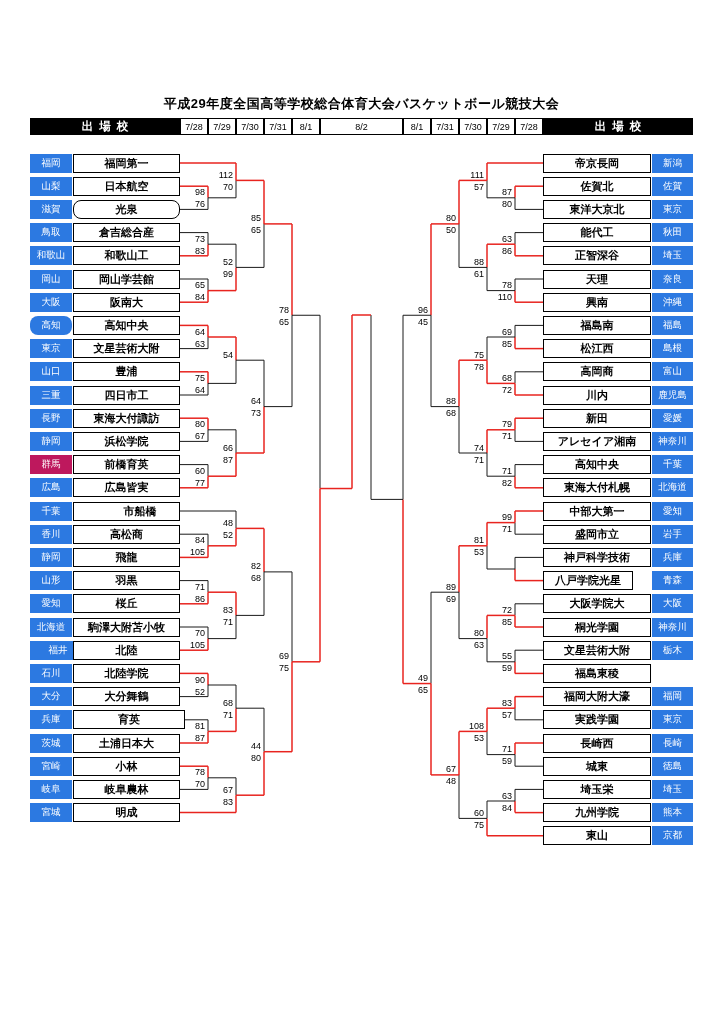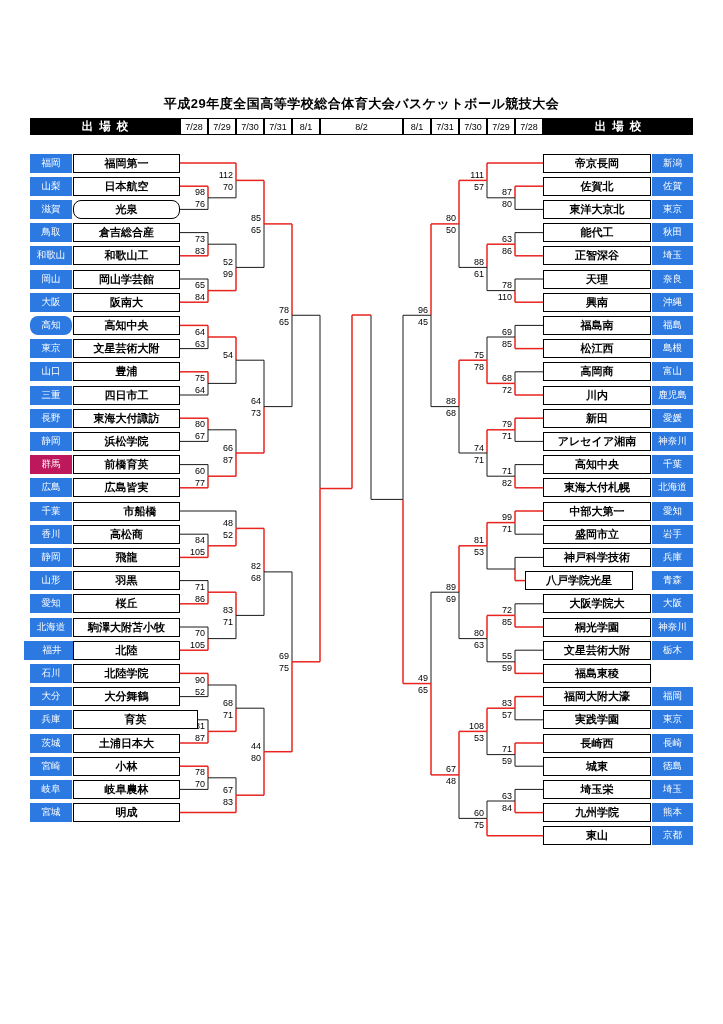--- a/index.html
+++ b/index.html
@@ -409,28 +409,28 @@
     <div class="pref" style="left: 30px; top: 524.7px; width: 42px; background: rgb(44, 121, 225);">香川</div>
     <div class="school" style="left: 73px; top: 524.7px; width: 107px;">高松商</div>
     <div class="pref" style="left: 30px; top: 547.9px; width: 42px; background: rgb(44, 121, 225);">静岡</div>
     <div class="school" style="left: 73px; top: 547.9px; width: 107px;">飛龍</div>
     <div class="pref" style="left: 30px; top: 571.1px; width: 42px; background: rgb(44, 121, 225);">山形</div>
     <div class="school" style="left: 73px; top: 571.1px; width: 107px;">羽黒</div>
     <div class="pref" style="left: 30px; top: 594.3px; width: 42px; background: rgb(44, 121, 225);">愛知</div>
     <div class="school" style="left: 73px; top: 594.3px; width: 107px;">桜丘</div>
     <div class="pref" style="left: 30px; top: 617.5px; width: 42px; background: rgb(44, 121, 225);">北海道</div>
     <div class="school" style="left: 73px; top: 617.5px; width: 107px;">駒澤大附苫小牧</div>
-    <div class="pref" style="left: 24px; top: 640.7px; width: 56px; background: rgb(44, 121, 225); text-align: center;">福井</div>
+    <div class="pref" style="left: 30px; top: 640.7px; width: 56px; background: rgb(44, 121, 225); text-align: center;">福井</div>
     <div class="school" style="left: 73px; top: 640.7px; width: 107px;">北陸</div>
     <div class="pref" style="left: 30px; top: 663.9px; width: 42px; background: rgb(44, 121, 225);">石川</div>
     <div class="school" style="left: 73px; top: 663.9px; width: 107px;">北陸学院</div>
     <div class="pref" style="left: 30px; top: 687.1px; width: 42px; background: rgb(44, 121, 225);">大分</div>
     <div class="school" style="left: 73px; top: 687.1px; width: 107px;">大分舞鶴</div>
     <div class="pref" style="left: 30px; top: 710.3px; width: 42px; background: rgb(44, 121, 225);">兵庫</div>
-    <div class="school" style="left: 73px; top: 710.3px; width: 125px;">育英</div>
+    <div class="school" style="left: 73px; top: 710.3px; width: 112px;">育英</div>
     <div class="pref" style="left: 30px; top: 733.5px; width: 42px; background: rgb(44, 121, 225);">茨城</div>
     <div class="school" style="left: 73px; top: 733.5px; width: 107px;">土浦日本大</div>
     <div class="pref" style="left: 30px; top: 756.7px; width: 42px; background: rgb(44, 121, 225);">宮崎</div>
     <div class="school" style="left: 73px; top: 756.7px; width: 107px;">小林</div>
     <div class="pref" style="left: 30px; top: 779.9px; width: 42px; background: rgb(44, 121, 225);">岐阜</div>
     <div class="school" style="left: 73px; top: 779.9px; width: 107px;">岐阜農林</div>
     <div class="pref" style="left: 30px; top: 803.1px; width: 42px; background: rgb(44, 121, 225);">宮城</div>
     <div class="school" style="left: 73px; top: 803.1px; width: 107px;">明成</div>
     <div class="school" style="left: 543px; top: 153.5px; width: 108px;">帝京長岡</div>
     <div class="pref" style="left: 652px; top: 153.5px; width: 41px; background: rgb(44, 121, 225);">新潟</div>
@@ -461,21 +461,21 @@
     <div class="school" style="left: 543px; top: 455.1px; width: 108px;">高知中央</div>
     <div class="pref" style="left: 652px; top: 455.1px; width: 41px; background: rgb(44, 121, 225);">千葉</div>
     <div class="school" style="left: 543px; top: 478.3px; width: 108px;">東海大付札幌</div>
     <div class="pref" style="left: 652px; top: 478.3px; width: 41px; background: rgb(44, 121, 225);">北海道</div>
     <div class="school" style="left: 543px; top: 501.5px; width: 108px;">中部大第一</div>
     <div class="pref" style="left: 652px; top: 501.5px; width: 41px; background: rgb(44, 121, 225);">愛知</div>
     <div class="school" style="left: 543px; top: 524.7px; width: 108px;">盛岡市立</div>
     <div class="pref" style="left: 652px; top: 524.7px; width: 41px; background: rgb(44, 121, 225);">岩手</div>
     <div class="school" style="left: 543px; top: 547.9px; width: 108px;">神戸科学技術</div>
     <div class="pref" style="left: 652px; top: 547.9px; width: 41px; background: rgb(44, 121, 225);">兵庫</div>
-    <div class="school" style="left: 525px; top: 571.1px; width: 108px;">八戸学院光星</div>
+    <div class="school" style="left: 543px; top: 571.1px; width: 90px;">八戸学院光星</div>
     <div class="pref" style="left: 652px; top: 571.1px; width: 41px; background: rgb(44, 121, 225);">青森</div>
     <div class="school" style="left: 543px; top: 594.3px; width: 108px;">大阪学院大</div>
     <div class="pref" style="left: 652px; top: 594.3px; width: 41px; background: rgb(44, 121, 225);">大阪</div>
     <div class="school" style="left: 543px; top: 617.5px; width: 108px;">桐光学園</div>
     <div class="pref" style="left: 652px; top: 617.5px; width: 41px; background: rgb(44, 121, 225);">神奈川</div>
     <div class="school" style="left: 543px; top: 640.7px; width: 108px;">文星芸術大附</div>
     <div class="pref" style="left: 652px; top: 640.7px; width: 41px; background: rgb(44, 121, 225);">栃木</div>
     <div class="school" style="left: 543px; top: 663.9px; width: 108px;">福島東稜</div>
     <div class="school" style="left: 543px; top: 687.1px; width: 108px;">福岡大附大濠</div>
     <div class="pref" style="left: 652px; top: 687.1px; width: 41px; background: rgb(44, 121, 225);">福岡</div>

